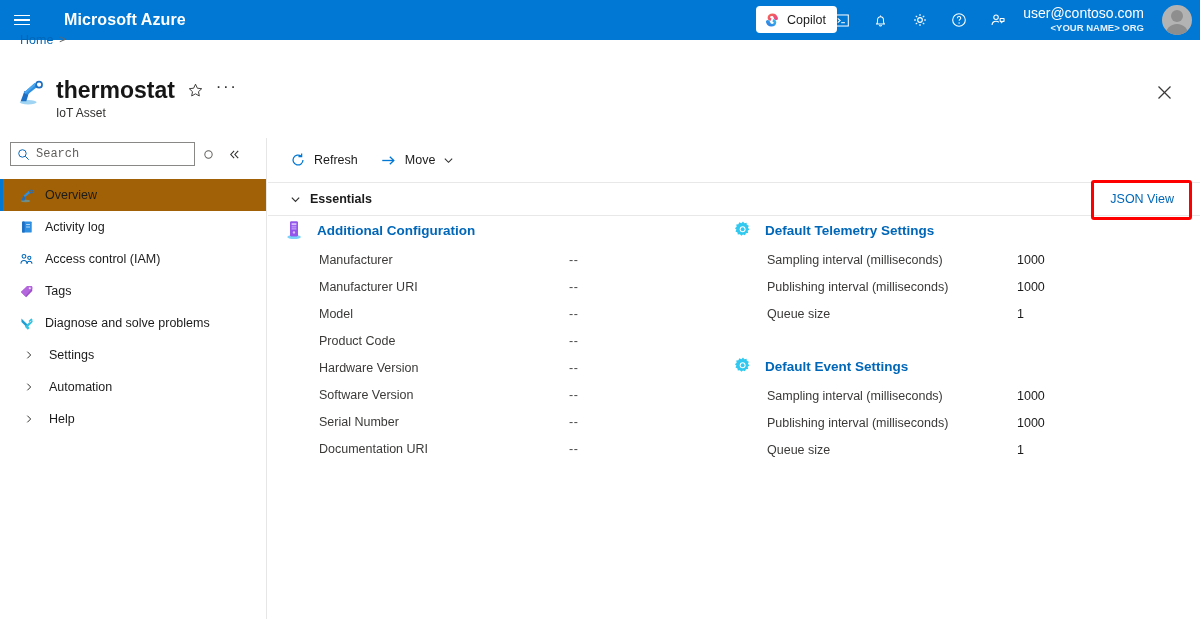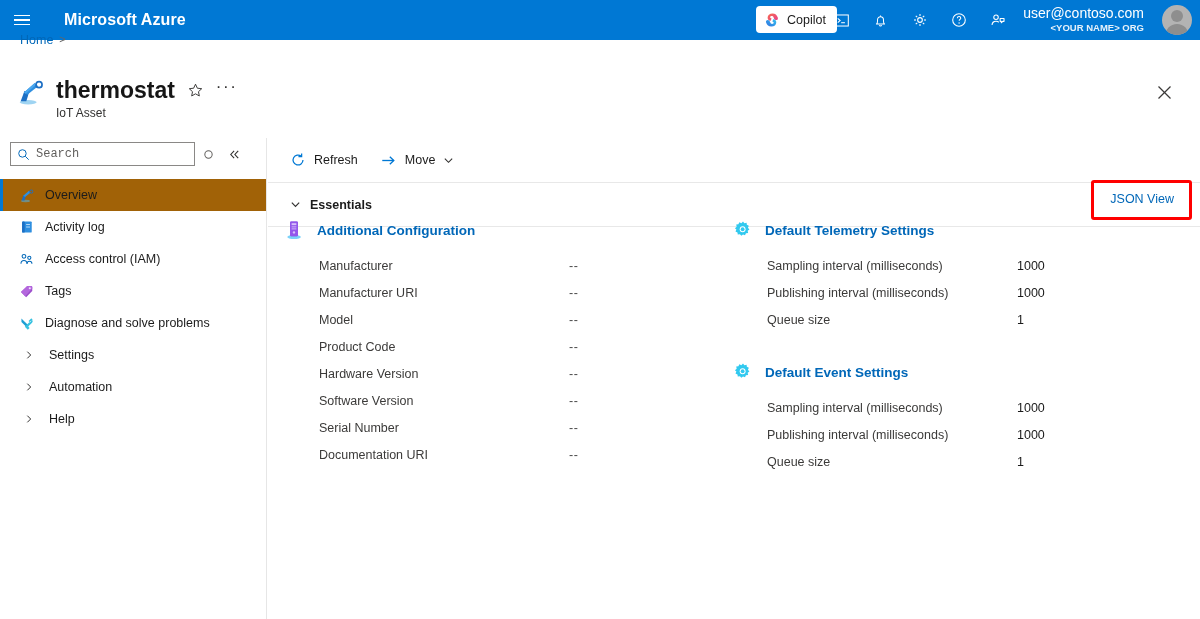--- a/index.html
+++ b/index.html
@@ -154,21 +154,21 @@
   .cmdbar {
     height: 44px; display: flex; align-items: center; padding-left: 22px; gap: 22px;
   }
   .cmdbtn {
     display: flex; align-items: center; gap: 8px; cursor: pointer;
     font-size: 12.5px; color: #1b1b1b; height: 30px;
   }
   .cmdbtn .lbl { white-space: nowrap; }
 
   .essentials-row {
-    height: 45px; border-top: 1px solid #e8e8e8; border-bottom: 1px solid #e8e8e8;
+    height: 34px; border-top: 1px solid #e8e8e8; border-bottom: 1px solid #e8e8e8;
     display: flex; align-items: center; padding-left: 22px;
     position: relative;
   }
   .essentials-toggle {
     display: flex; align-items: center; gap: 9px; cursor: pointer;
     font-size: 12.5px; font-weight: bold; color: #1b1b1b;
   }
   .jsonview-wrap { position: absolute; right: 17px; top: 4px; }
   .jsonview-link {
     color: #0067b8; font-size: 12.5px; cursor: pointer;
@@ -180,21 +180,21 @@
   }
 
   .panels { position: absolute; left: 0; top: 79px; right: 0; }
   .panel-col-left { position: absolute; left: 16px; top: 0; width: 430px; }
   .panel-col-right { position: absolute; left: 464px; top: 0; width: 440px; }
 
   .sec-head {
     display: flex; align-items: center; gap: 11px; height: 26px;
   }
   .sec-title { font-size: 13.5px; font-weight: bold; color: #0067b8; }
-  .kv-list { margin-top: 9px; padding-left: 35px; }
+  .kv-list { margin-top: 3px; padding-left: 35px; }
   .kv {
     display: flex; align-items: center; height: 27px;
     font-size: 12.5px;
   }
   .kv .k { color: #3b3a39; width: 250px; flex: none; }
   .kv .v { color: #1b1b1b; }
   .kv .v.dash { color: #4a4a4a; letter-spacing: .5px; }
   .sec-gap { height: 26px; }
 </style>
 </head>

